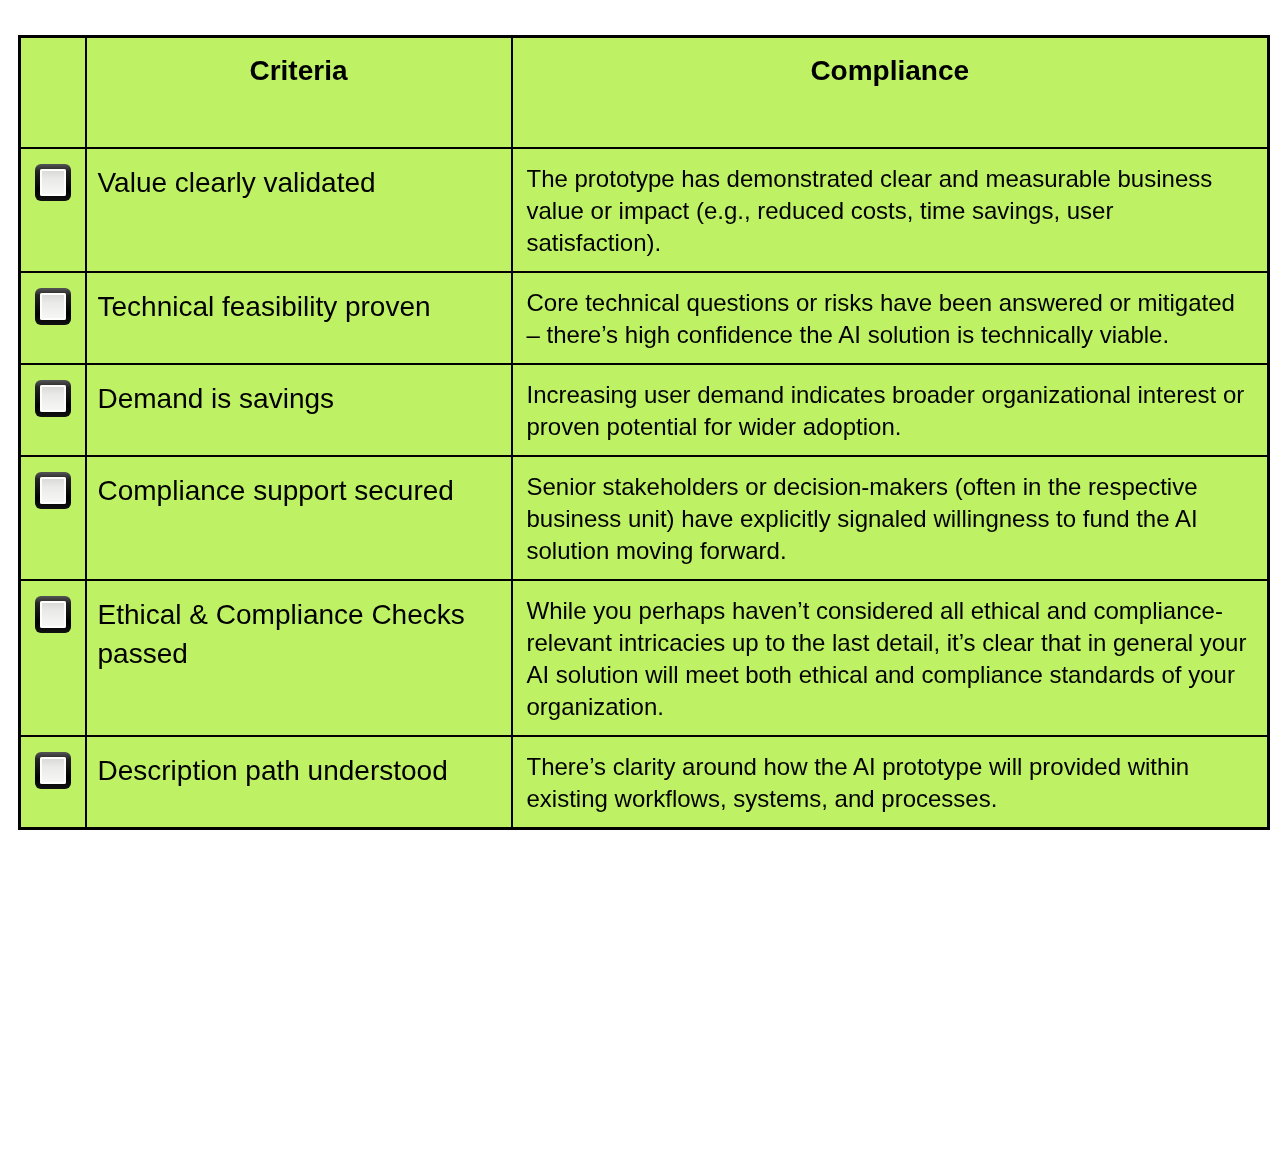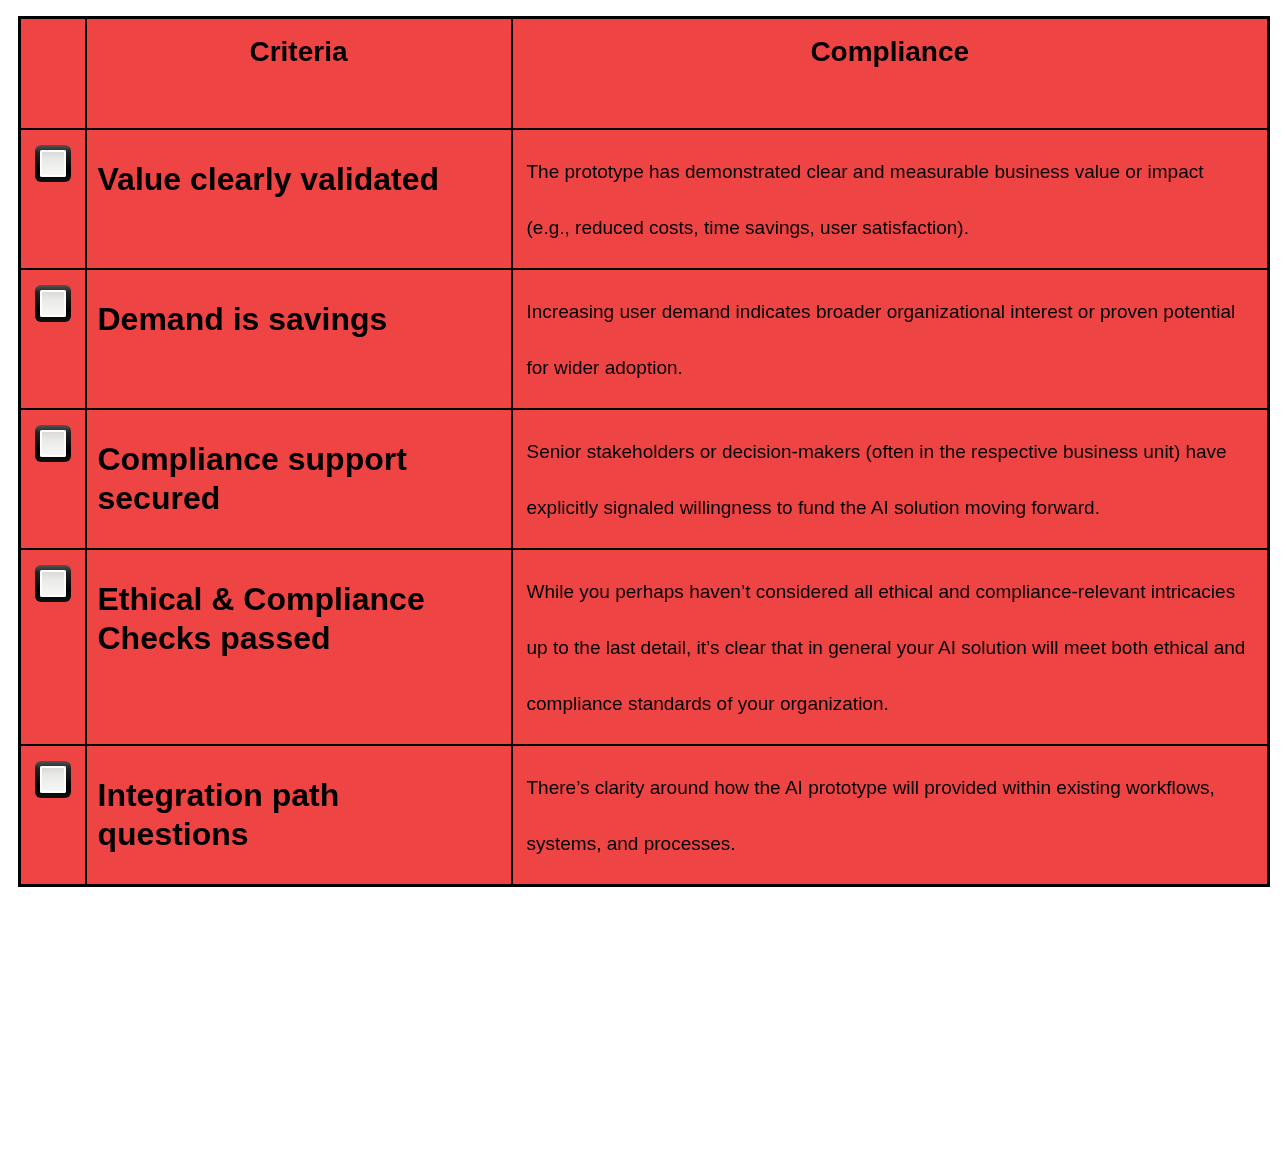--- a/index.html
+++ b/index.html
@@ -13,21 +13,22 @@
     width: 1286px;
     height: 1168px;
     background: #ffffff;
     box-sizing: border-box;
     padding: 16px 18px;
   }
   table.checklist {
     border-collapse: collapse;
     table-layout: fixed;
     width: 1249px;
-    background: #ef4444;
+    background: #bef264;
+    margin-top: 19px;
   }
   table.checklist th,
   table.checklist td {
     border: 2px solid #000000;
     vertical-align: top;
     box-sizing: border-box;
   }
   table.checklist {
     border: 3px solid #000000;
   }
@@ -42,29 +43,29 @@
     font-size: 28px;
     font-weight: bold;
     line-height: 34px;
   }
 
   td.cell-check {
     text-align: center;
     padding-top: 15px;
   }
   td.cell-criteria {
-    padding: 30px 26px 12px 11px;
-    font-size: 32px;
-    font-weight: bold;
+    padding: 14px 26px 12px 11px;
+    font-size: 28px;
+    font-weight: normal;
     line-height: 39px;
   }
   td.cell-desc {
     padding: 14px 20px 12px 14px;
-    font-size: 19px;
-    line-height: 56px;
+    font-size: 24px;
+    line-height: 32px;
   }
 
   
   .checkbox {
     display: inline-block;
     width: 36px;
     height: 37px;
     border-radius: 6px;
     background: linear-gradient(180deg, #555555 0%, #222222 20%, #000000 70%, #111111 100%);
     position: relative;
@@ -112,20 +113,33 @@
       <span>The prototype has demonstrated clear and measurable business value or impact (e.g., reduced costs, time savings, user satisfaction).</span>
     </td>
   </tr>
         <tr>
     <td class="cell-check">
       <span class="checkbox">
         <span class="checkbox-inner"></span>
       </span>
     </td>
     <td class="cell-criteria">
+      <span>Technical feasibility proven</span>
+    </td>
+    <td class="cell-desc">
+      <span>Core technical questions or risks have been answered or mitigated – there’s high confidence the AI solution is technically viable.</span>
+    </td>
+  </tr>
+        <tr>
+    <td class="cell-check">
+      <span class="checkbox">
+        <span class="checkbox-inner"></span>
+      </span>
+    </td>
+    <td class="cell-criteria">
       <span>Demand is savings</span>
     </td>
     <td class="cell-desc">
       <span>Increasing user demand indicates broader organizational interest or proven potential for wider adoption.</span>
     </td>
   </tr>
         <tr>
     <td class="cell-check">
       <span class="checkbox">
         <span class="checkbox-inner"></span>
@@ -151,21 +165,21 @@
       <span>While you perhaps haven’t considered all ethical and compliance-relevant intricacies up to the last detail, it’s clear that in general your AI solution will meet both ethical and compliance standards of your organization.</span>
     </td>
   </tr>
         <tr>
     <td class="cell-check">
       <span class="checkbox">
         <span class="checkbox-inner"></span>
       </span>
     </td>
     <td class="cell-criteria">
-      <span>Integration path questions</span>
+      <span>Description path understood</span>
     </td>
     <td class="cell-desc">
       <span>There’s clarity around how the AI prototype will provided within existing workflows, systems, and processes.</span>
     </td>
   </tr>
       </tbody>
   </table>
 </div>
 
 </body></html>

